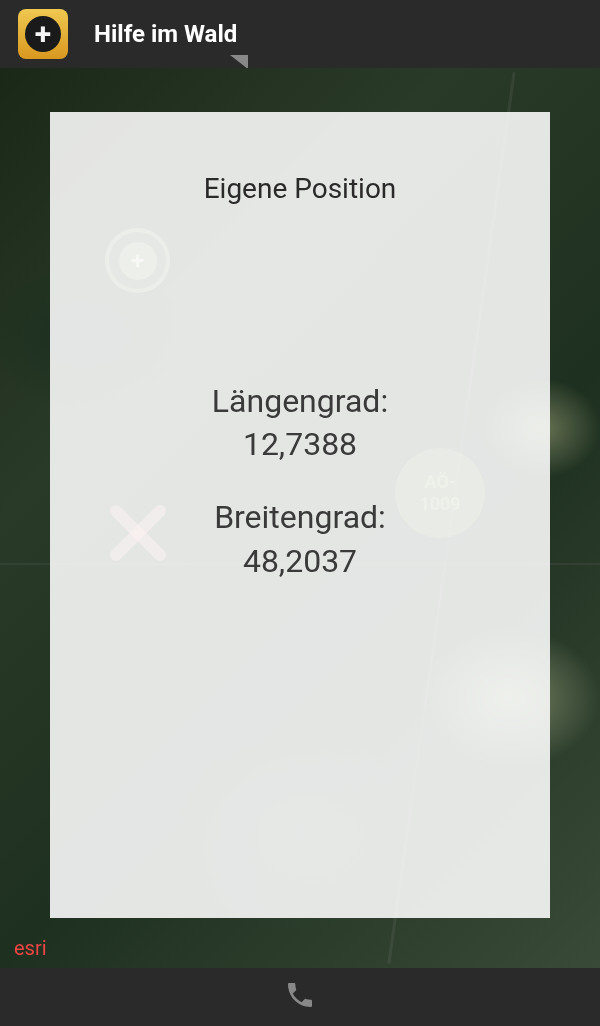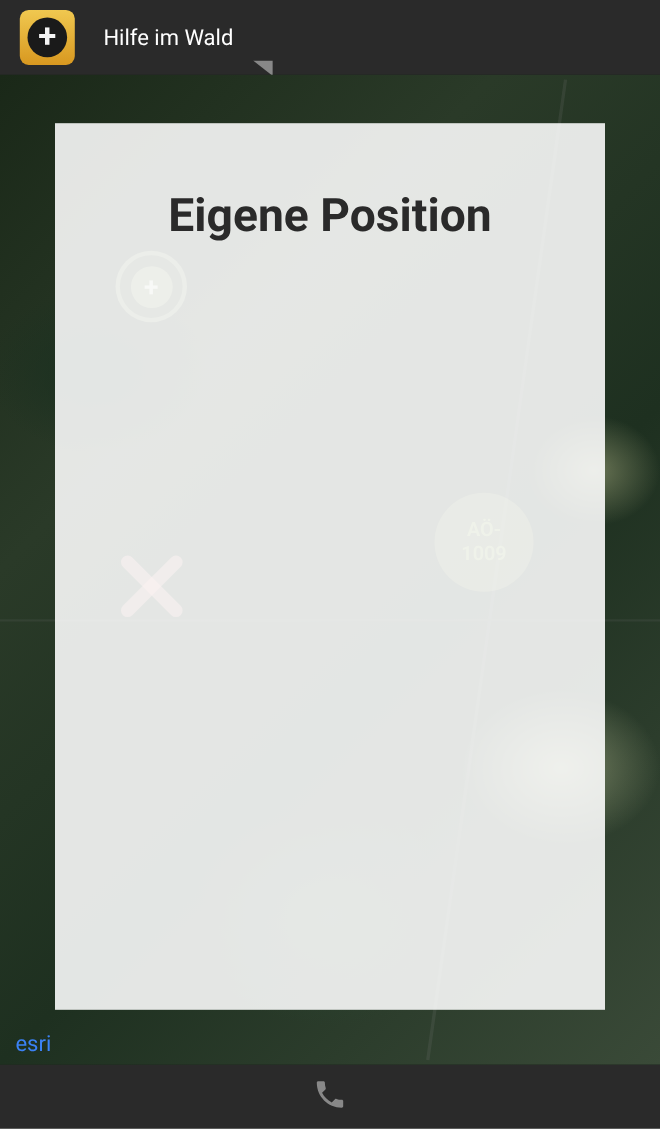--- a/index.html
+++ b/index.html
@@ -43,22 +43,22 @@
       justify-content: center;
     }
     .plus-icon {
       color: #f5f5f5;
       font-size: 30px;
       font-weight: bold;
       line-height: 1;
     }
     .app-title {
       color: #fff;
-      font-size: 20px;
-      font-weight: 400;
+      font-size: 24px;
+      font-weight: 700;
     }
     .spinner-triangle {
       position: absolute;
       left: 230px;
       top: 54px;
     }
     .map-container {
       position: absolute;
       top: 68px;
       left: 0;
@@ -143,38 +143,38 @@
       justify-content: center;
       color: rgba(140, 165, 90, 0.8);
       font-size: 18px;
       font-weight: 600;
       line-height: 1.2;
     }
     .esri-label {
       position: absolute;
       left: 14px;
       bottom: 8px;
-      color: #3b82f6;
+      color: #ef4444;
       font-size: 20px;
       font-weight: 400;
     }
     .info-panel {
       position: absolute;
       top: 44px;
       left: 50px;
       right: 50px;
       bottom: 50px;
       background: rgba(255, 255, 255, 0.88);
       padding: 60px 30px 30px 30px;
       text-align: center;
     }
     .panel-title {
       color: #2a2a2a;
-      font-size: 42px;
-      font-weight: 700;
+      font-size: 28px;
+      font-weight: 400;
       margin-bottom: 32px;
     }
     .panel-subtitle {
       color: #3a3a3a;
       font-size: 32px;
       font-weight: 400;
     }
     .coords-block {
       margin-top: 175px;
     }
@@ -235,20 +235,30 @@
 
   <div class="position-x">
     <svg width="60" height="60" viewBox="0 0 60 60">
       <line x1="8" y1="8" x2="52" y2="52" stroke="#e59595" stroke-width="12" stroke-linecap="round" opacity="0.55"></line>
       <line x1="52" y1="8" x2="8" y2="52" stroke="#e59595" stroke-width="12" stroke-linecap="round" opacity="0.55"></line>
     </svg>
   </div>
 
   <div class="info-panel">
     <div class="panel-title">Eigene Position</div>
+    <div class="coords-block">
+      <div class="coord-item">
+        <span>Längengrad:</span><br>
+        <span>12,7388</span>
+      </div>
+      <div class="coord-item">
+        <span>Breitengrad:</span><br>
+        <span>48,2037</span>
+      </div>
+    </div>
   </div>
 
   <div class="esri-label">esri</div>
 </div>
 
 <div class="footer">
   <div class="phone-icon">
     <svg width="32" height="32" viewBox="0 0 24 24">
       <path d="M6.6 10.8c1.4 2.8 3.8 5.1 6.6 6.6l2.2-2.2c.3-.3.7-.4 1-.2 1.1.4 2.3.6 3.6.6.6 0 1 .4 1 1V20c0 .6-.4 1-1 1C10.6 21 3 13.4 3 4c0-.6.4-1 1-1h3.5c.6 0 1 .4 1 1 0 1.2.2 2.5.6 3.6.1.4 0 .8-.2 1l-2.3 2.2z" fill="#888"></path>
     </svg>

